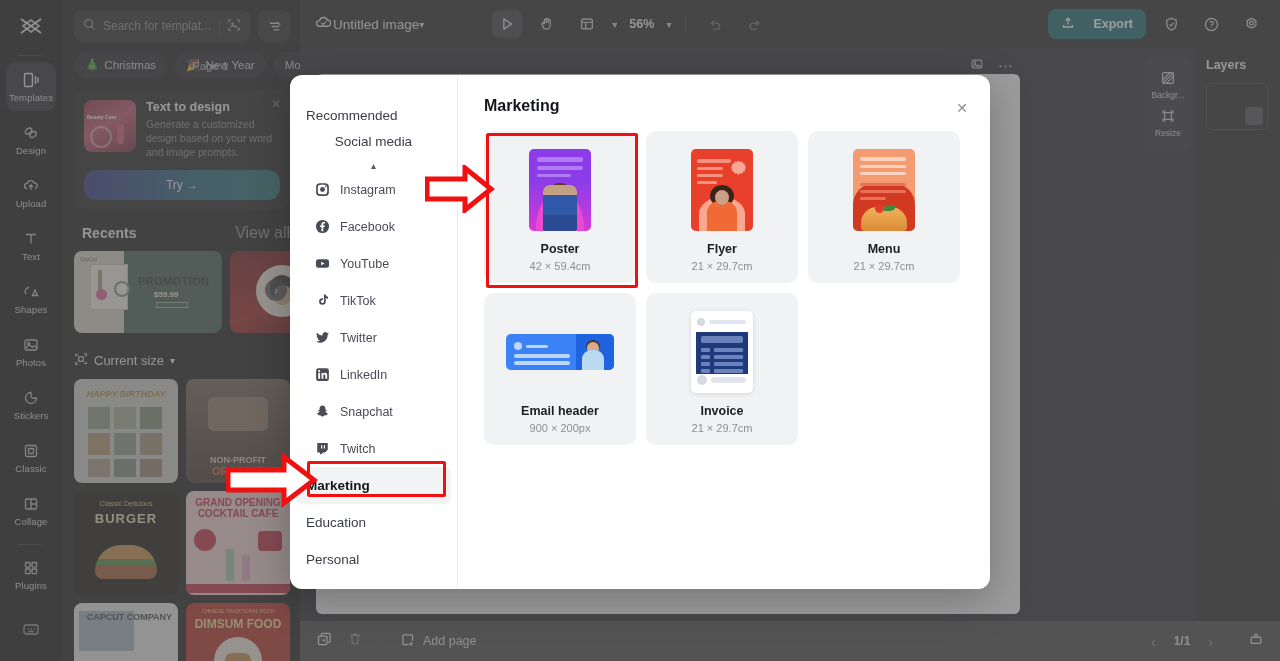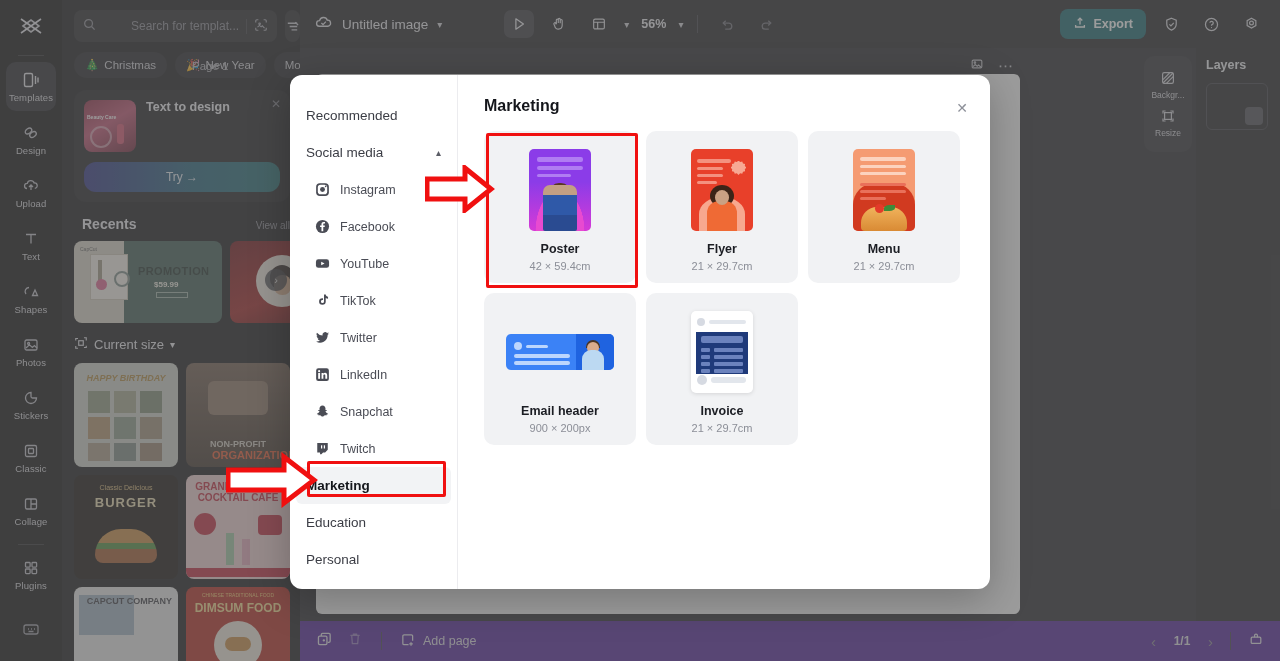--- a/index.html
+++ b/index.html
@@ -35,21 +35,21 @@
   
   .tpl-panel {
     position: absolute; left: 62px; top: 0; width: 238px; height: 661px;
     background: #141417; padding: 10px 10px 0 12px; overflow: hidden;
   }
   .tpl-searchrow { display: flex; gap: 8px; align-items: center; }
   .tpl-search {
     flex: 1; height: 32px; background: #232327; border-radius: 8px;
     display: flex; align-items: center; padding: 0 9px; gap: 7px; color: #8a8a92; font-size: 12px;
   }
-  .tpl-search .txt { flex:1; white-space: nowrap; overflow: hidden; margin-left: 28px; }
+  .tpl-search .txt { flex:1; white-space: nowrap; overflow: hidden; }
   .vdiv { width:1px; height:15px; background:#3a3a41; }
   .tpl-filter {
     width: 32px; height: 32px; background: #232327; border-radius: 8px;
     display:flex; align-items:center; justify-content:center; color:#c9c9d0;
   }
   .chips { display: flex; gap: 8px; margin-top: 10px; }
   .chip {
     height: 26px; background: #1e1e22; border-radius: 13px; padding: 0 11px;
     display:flex; align-items:center; gap:5px; color:#cfcfd6; font-size: 11.5px; white-space: nowrap;
   }
@@ -69,49 +69,49 @@
   .promo h4 { font-size: 12.5px; color: #f0f0f3; margin-bottom: 3px; font-weight: 700;}
   .promo p { font-size: 10.5px; color: #8c8c95; line-height: 1.35; }
   .promo-close { position:absolute; right:9px; top:8px; color:#7b7b84; font-size: 12px; line-height:1;}
   .promo-btn {
     margin-top: 10px; height: 30px; border-radius: 12px;
     background: linear-gradient(90deg,#2b2f80,#1f5f78 55%,#1d6a6f);
     display:flex; align-items:center; justify-content:center; color:#e8eef5; font-size:12px;
   }
   .sec-head { display:flex; align-items:baseline; justify-content:space-between; margin-top: 14px; margin-left: 8px;}
   .sec-head h3 { color:#e9e9ee; font-size: 14px; font-weight: 700;}
-  .sec-head .viewall { color:#8a8a93; font-size: 10px; }
+  .sec-head .viewall { color:#8a8a93; font-size: 16px; }
   .recents { display: flex; gap: 8px; margin-top: 9px; position: relative; }
   .rcard { width: 148px; height: 82px; border-radius: 8px; overflow:hidden; flex:none; position:relative;}
   .rcard2 { width: 110px; height: 82px; border-radius: 8px; overflow:hidden; flex:none; position:relative;}
   .r-arrow {
     position:absolute; right:3px; top:28px; width:22px; height:22px; border-radius:50%;
     background:#3a3a40cc; color:#ddd; display:flex; align-items:center; justify-content:center; font-size:11px;
   }
-  .cursize { display:flex; align-items:center; gap:6px; color:#e6e6eb; font-size:13px; margin-top:13px;}
+  .cursize { display:flex; align-items:center; gap:6px; color:#e6e6eb; font-size:13px; margin-top:19px;}
   .grid2 { display:grid; grid-template-columns: 1fr 1fr; gap: 8px; margin-top: 10px; }
   .gcard { height: 104px; border-radius: 8px; overflow: hidden; position: relative; }
 
   
   .topbar {
     position:absolute; left: 300px; top:0; width: 980px; height: 48px;
     background: #1d1d20; display:flex; align-items:center; padding: 0 14px; gap: 10px;
   }
-  .doctitle { display:flex; align-items:center; gap: 9px; color:#e9e9ee; font-size: 13.5px; }
+  .doctitle { display:flex; align-items:center; color:#e9e9ee; font-size: 13.5px; }
   .tb-spacer { flex: 1; }
   .tb-btn {
     width: 30px; height: 28px; border-radius: 7px; display:flex; align-items:center; justify-content:center;
     color:#e3e3e8;
   }
   .tb-btn.on { background:#35353c; }
   .zoom { color:#e9e9ee; font-size:12.5px; font-weight:700; padding: 0 2px;}
   .tb-sep { width:1px; height:18px; background:#3d3d44; margin: 0 4px; }
   .export {
     height: 30px; border-radius: 8px; background: #14656d; color:#fff; font-size:12.5px;
-    display:flex; align-items:center; gap:6px; padding: 0 13px; font-weight:600;
+    display:flex; align-items:center; gap:18px; padding: 0 13px; font-weight:600;
   }
 
   
   .canvasarea { position:absolute; left:300px; top:48px; width: 980px; height: 613px; background:#242428; }
   .pagelabel { position:absolute; left: 192px; top: 60px; color:#b7b7be; font-size:11.5px; }
   .page-tools { position:absolute; right: 266px; top: 57px; display:flex; gap:14px; align-items:center; color:#c4c4cb; }
   .canvaspage {
     position:absolute; left: 316px; top: 74px; width: 704px; height: 540px; background:#fff; border-radius: 6px;
   }
   .rightpanel { position:absolute; left: 1196px; top: 48px; width: 84px; height: 613px; background:#1d1d20; padding: 10px;}
@@ -121,42 +121,42 @@
   }
   .rp-layer .sw { position:absolute; right:4px; bottom:4px; width:18px; height:18px; border-radius:4px; background:#4b4b52; }
   .floatbar {
     position:absolute; left: 1144px; top: 56px; width: 48px; height: 96px; border-radius: 10px;
     background: #2b2b31; display:flex; flex-direction:column; align-items:center; justify-content:center; gap: 8px;
   }
   .fb-item { display:flex; flex-direction:column; align-items:center; gap:2px; color:#d6d6dc; font-size: 8.5px;}
 
   
   .bottombar {
-    position:absolute; left:300px; bottom:0; width:980px; height:40px; background:#4c1d95;
+    position:absolute; left:300px; bottom:0; width:980px; height:40px; background:#404040;
     display:flex; align-items:center; padding: 0 16px; gap: 14px; color:#dcdce2;
   }
   .bb-right { margin-left:auto; display:flex; align-items:center; gap:13px; }
   .bb-btn { display:flex; align-items:center; gap:7px; font-size:12.5px; }
   .pgnum { font-size:12px; font-weight:700; min-width:26px; text-align:center; }
 
   
   .dim { position:absolute; inset:0; background: rgba(96,96,96,.62); }
 
   
   .modal {
     position:absolute; left: 290px; top: 75px; width: 700px; height: 514px;
     background:#fff; border-radius: 12px; overflow:hidden; display:flex;
     box-shadow: 0 10px 40px rgba(0,0,0,.25);
   }
   .m-side { width: 168px; padding: 22px 0 0 0; border-right:1px solid #ececef; }
   .m-item {
     height: 37px; display:flex; align-items:center; color:#3b3d45; font-size: 13.5px;
     padding: 0 10px; margin: 0 6px; border-radius: 6px; gap: 9px;
   }
-  .m-item.head { font-size:13.5px; justify-content: space-between; }
+  .m-item.head { font-size:13.5px; justify-content: space-between; flex-direction: column; }
   .m-item.sub { font-size: 12.5px; color:#4a4c55; padding-left: 18px; gap: 10px; height: 37px;}
   .m-item.sel { background:#f2f3f5; color:#15171c; font-weight:700; }
   .m-icon { width:16px; height:16px; flex:none; display:flex; align-items:center; justify-content:center;}
   .m-main { flex:1; padding: 22px 24px 0 26px; position:relative; }
   .m-title { font-size: 16px; font-weight: 700; color: #14161b; margin-bottom: 16px; }
   .m-close { position:absolute; right: 22px; top: 26px; color:#8d9099; font-size: 14px; line-height:1; }
   .cards { display:grid; grid-template-columns: repeat(3, 152px); gap: 10px; }
   .card {
     height: 152px; background:#f1f2f4; border-radius: 10px;
     display:flex; flex-direction:column; align-items:center; justify-content:center; padding-top: 6px;
@@ -388,20 +388,21 @@
       <div class="promo">
         <div class="promo-close">✕</div>
         <div class="promo-top">
           <div class="promo-thumb">
             <span class="tt">Beauty Care</span>
             <span class="cap"></span>
             <span class="lip"></span>
           </div>
           <div>
             <h4>Text to design</h4>
+            <p>Generate a customized design based on your word and image prompts.</p>
           </div>
         </div>
         <div class="promo-btn">Try →</div>
       </div>
 
       <div class="sec-head">
         <h3>Recents</h3>
         <span class="viewall">View all</span>
       </div>
 

